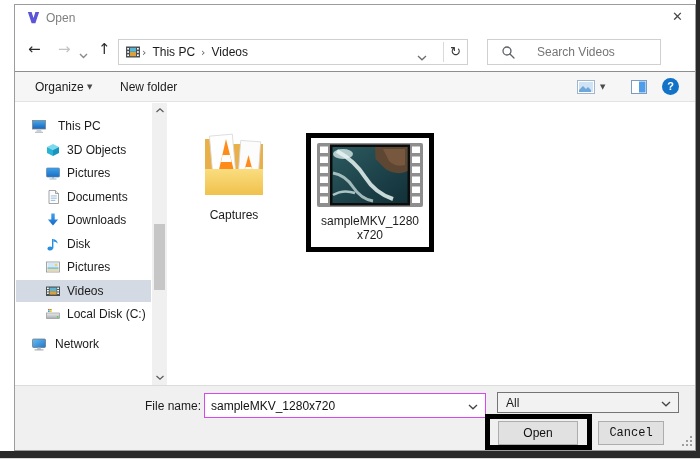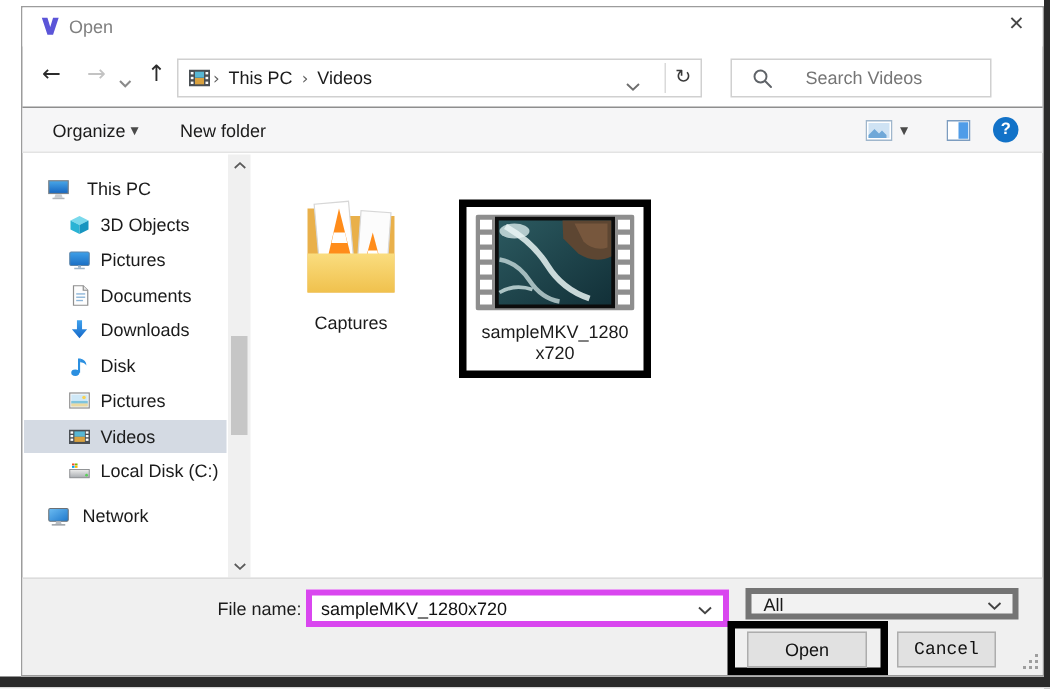--- a/index.html
+++ b/index.html
@@ -39,21 +39,21 @@
   
   .sb-track{position:absolute;left:137px;top:98px;width:15px;height:282px;background:#f0f0f0;}
   .sb-arrow{position:absolute;left:0;width:15px;height:15px;display:flex;align-items:center;justify-content:center;}
   .sb-thumb{position:absolute;left:2px;top:121px;width:11px;height:66px;background:#c6c6c6;}
   
   .file-label{text-align:center;line-height:14px;}
   .anno{position:absolute;border:5px solid #000;box-sizing:border-box;}
   
   .footer{position:absolute;left:0;top:380px;width:100%;height:65px;background:#f0f0f0;
           border-top:1px solid #dcdcdc;box-sizing:border-box;}
-  .combo{position:absolute;background:#fff;border:4px solid #d946ef;box-sizing:border-box;
+  .combo{position:absolute;background:#fff;border:1px solid #d946ef;box-sizing:border-box;
          display:flex;align-items:center;}
   .combo input{border:none;outline:none;flex:1;font:12px "Liberation Sans",sans-serif;
                padding-left:6px;background:transparent;color:#111;}
   .chev{margin:0 7px 0 4px;flex:0 0 auto;}
   .btn{position:absolute;height:24px;background:#e1e1e1;border:1px solid #adadad;box-sizing:border-box;
        text-align:center;line-height:22px;color:#111;}
   .grip{position:absolute;right:3px;bottom:4px;width:10px;height:10px;}
   .grip i{position:absolute;width:2px;height:2px;background:#9e9e9e;}
   
   .strip-right{position:absolute;left:696px;top:0;width:4px;height:459px;background:#2a2a2a;}

